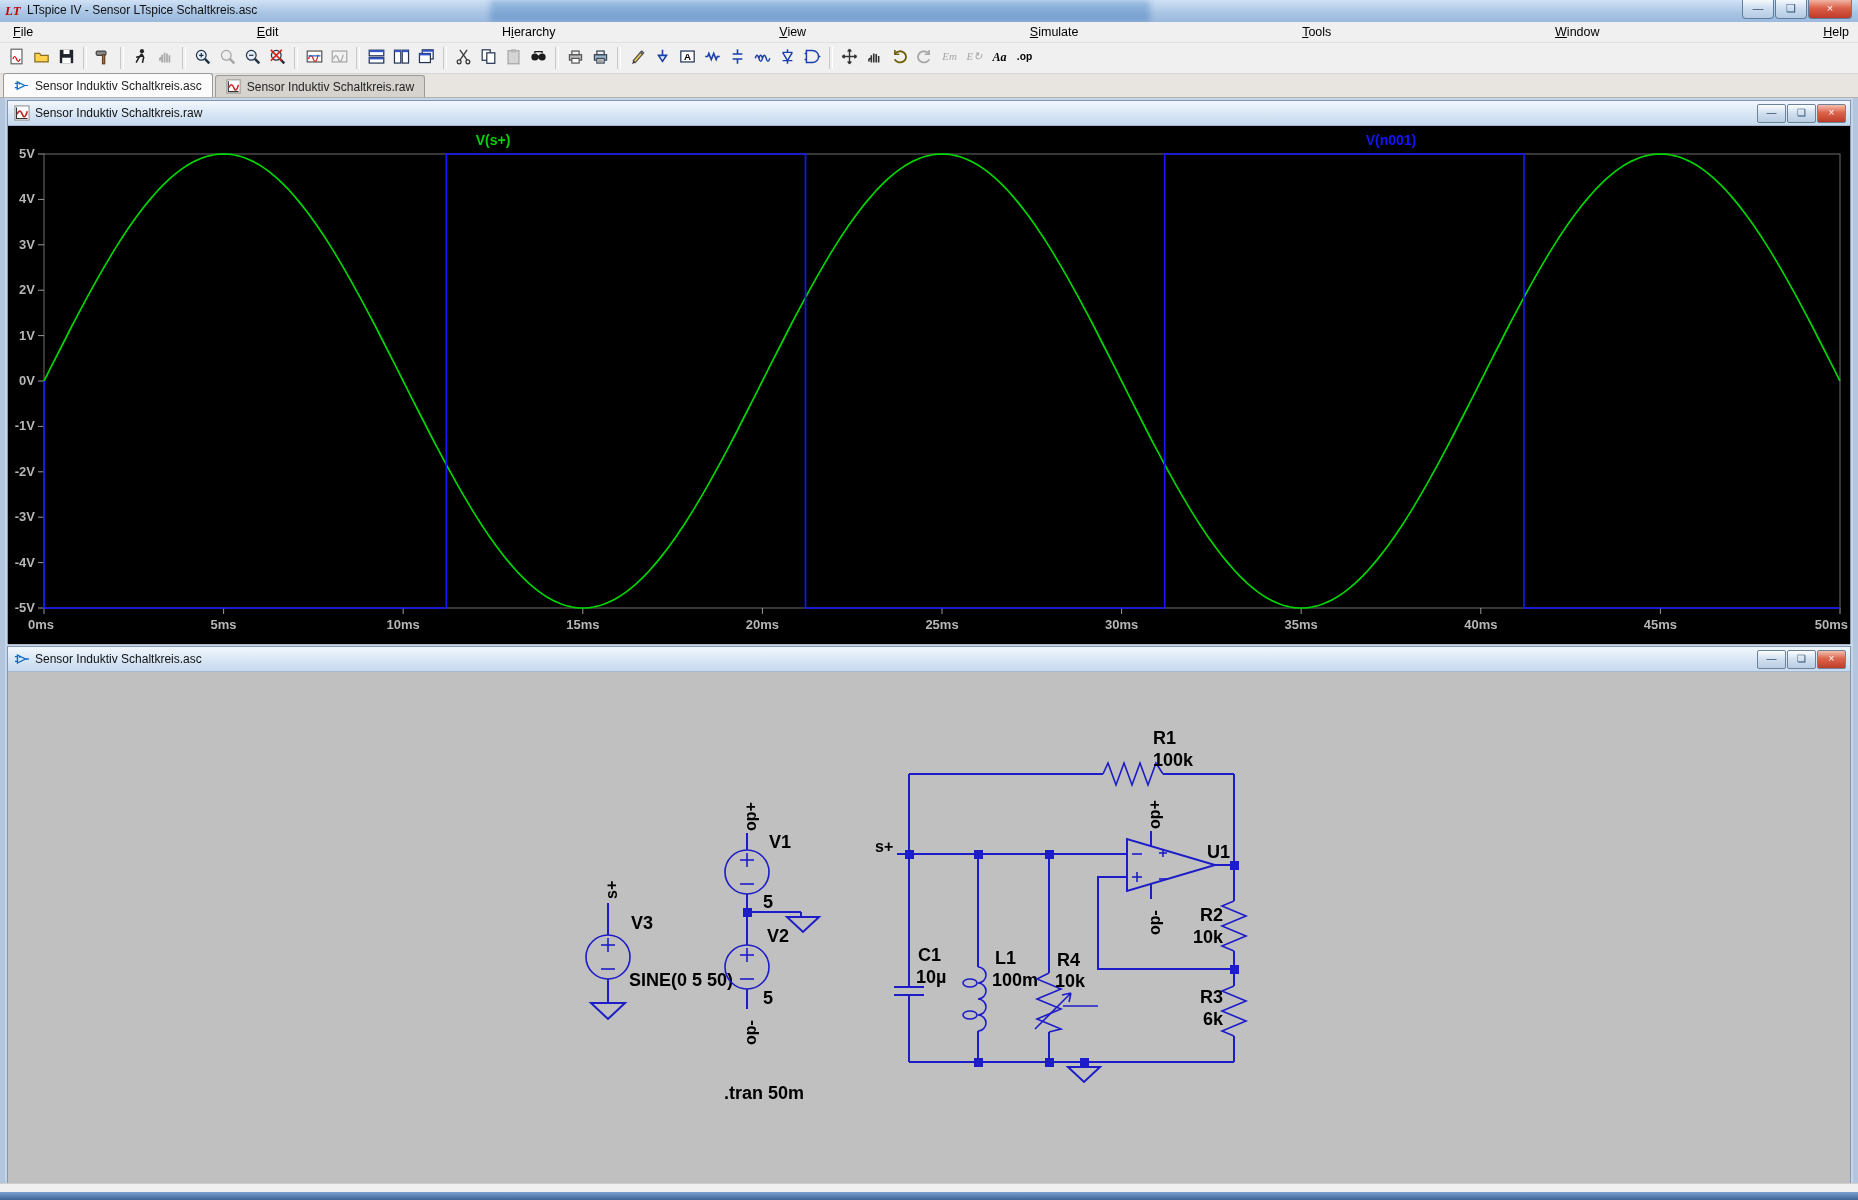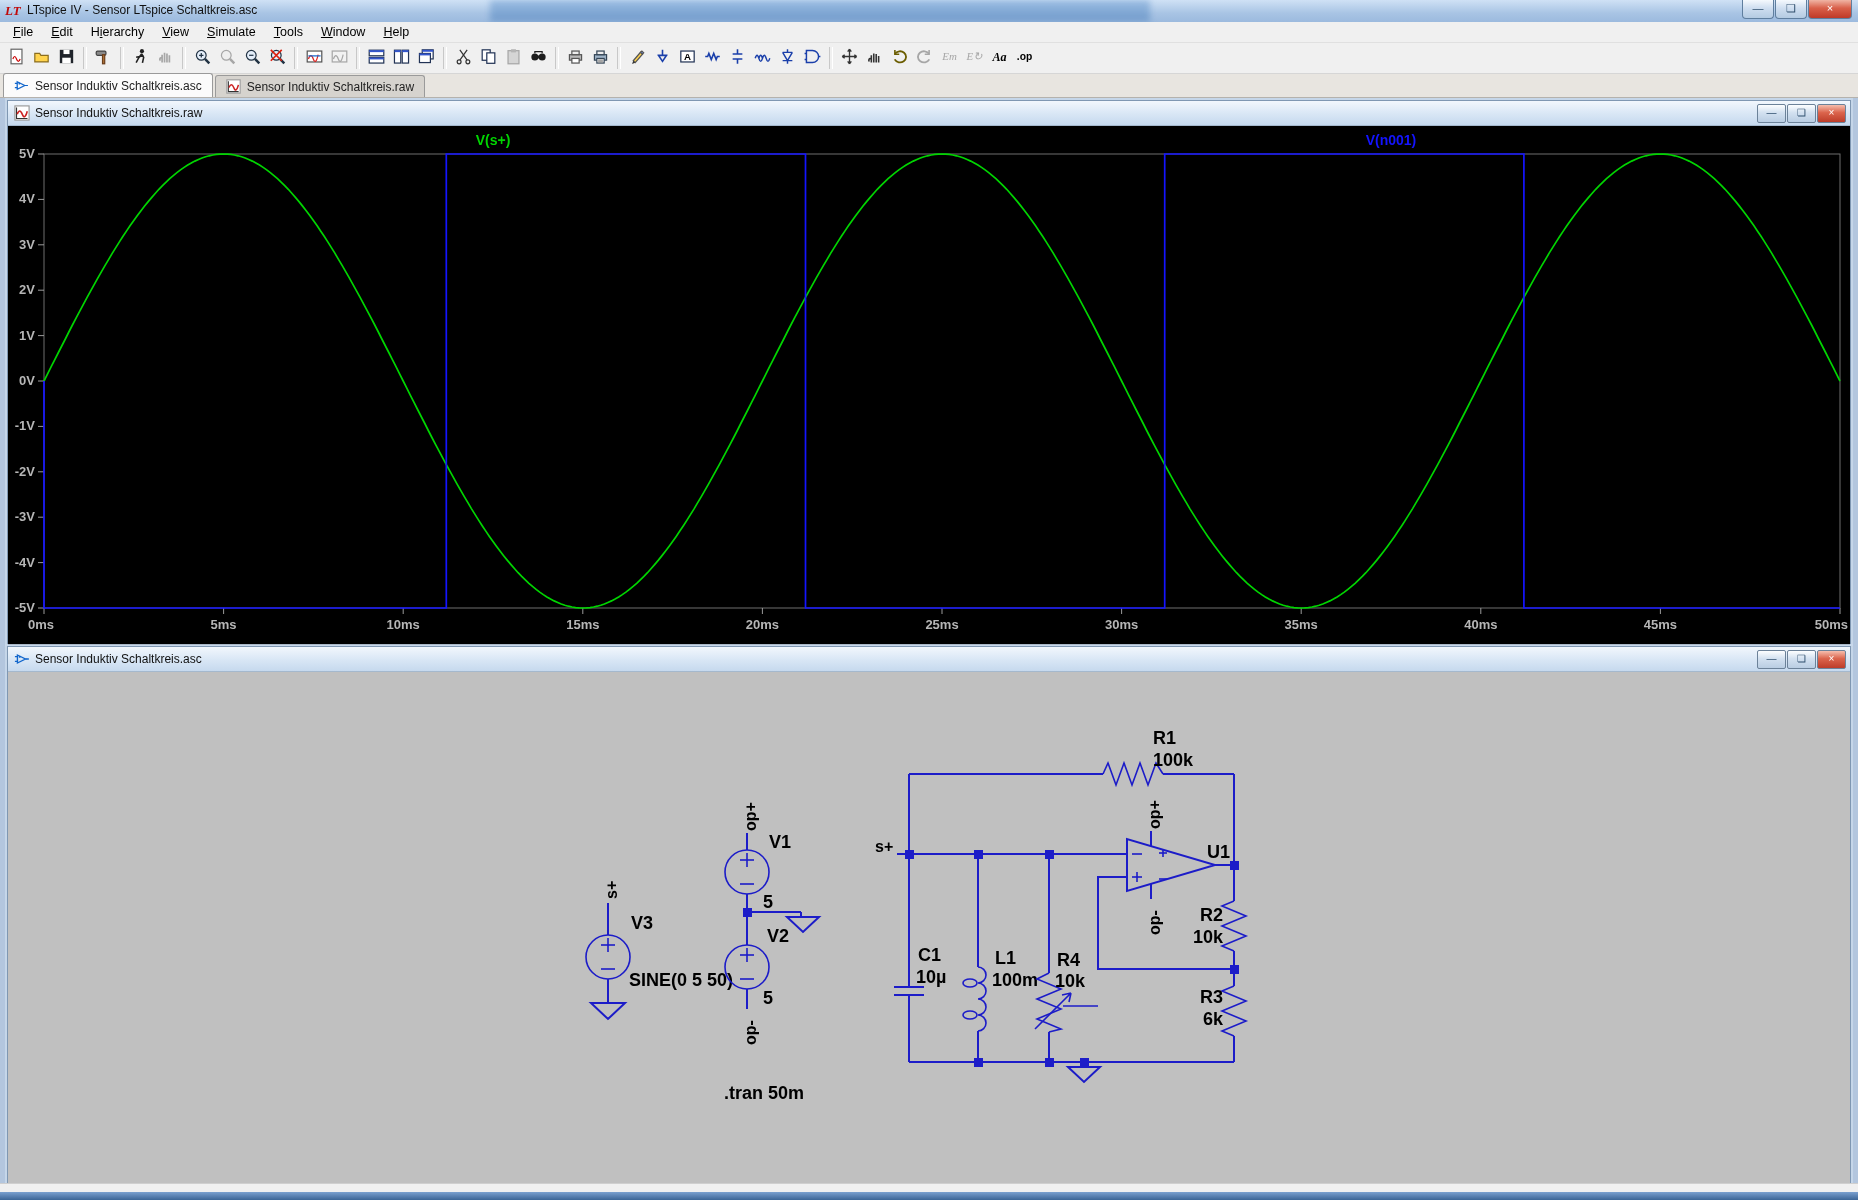--- a/index.html
+++ b/index.html
@@ -16,21 +16,21 @@
   .app-title{position:absolute;left:27px;top:3px;font-size:12px;color:#111;}
   .winbtns{position:absolute;right:6px;top:0;display:flex;}
   .wbtn{width:30px;height:18px;margin-left:1px;border:1px solid #5f7e9e;border-top:none;
     border-radius:0 0 4px 4px;background:linear-gradient(#f5f9fd,#cfdef0 45%,#b4cbe2);
     color:#31506e;font-size:11px;line-height:17px;text-align:center;}
   .wbtn.close{width:42px;background:linear-gradient(#f0b4a4,#d9604a 45%,#c03а28);
     background:linear-gradient(#f0b4a4,#d9604a 45%,#bf3a28);color:#fff;}
 
   
   .menubar{position:absolute;left:0;top:22px;width:1858px;height:21px;background:#f0f0f0;
-    border-bottom:1px solid #e0e0e0;display:flex;align-items:center;padding-left:4px;box-sizing:border-box;}
+    border-bottom:1px solid #e0e0e0;display:flex;align-items:center;padding-left:4px;box-sizing:border-box;justify-content:space-between;}
   .menu-item{font-size:12.5px;color:#000;padding:2px 9px;}
   .menu-item u{text-decoration:underline;}
 
   
   .toolbar{position:absolute;left:0;top:43px;width:1858px;height:31px;background:#f0f0f0;
     border-bottom:1px solid #d6d6d6;display:flex;align-items:center;padding-left:4px;box-sizing:border-box;}
   .tb{width:25px;height:25px;display:flex;align-items:center;justify-content:center;}
   .tb svg{width:17px;height:17px;}
   .tbsep{width:2px;height:22px;margin:0 4px;border-left:1px solid #c8c8c8;border-right:1px solid #fff;}
 

